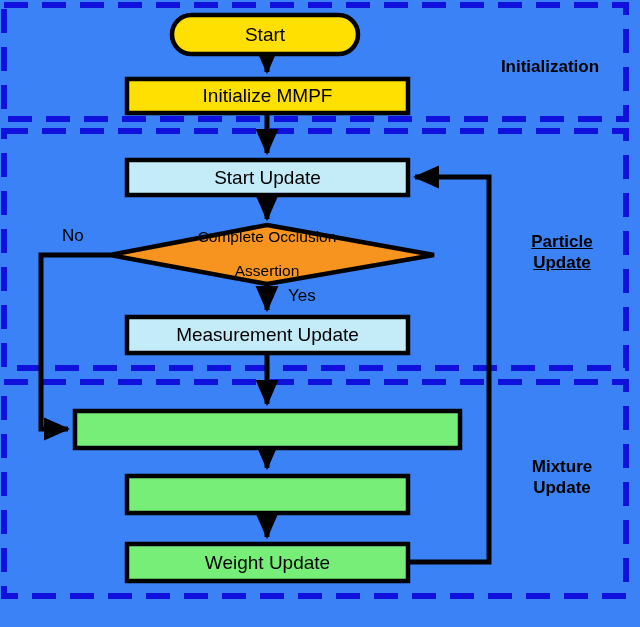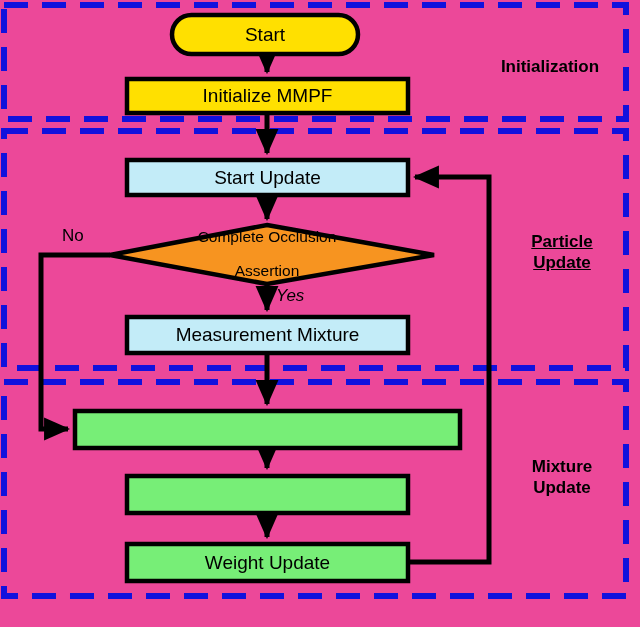--- a/index.html
+++ b/index.html
@@ -4,21 +4,21 @@
 <style>
   html, body {
     margin: 0;
     padding: 0;
     background: #ffffff;
   }
   #canvas {
     position: relative;
     width: 640px;
     height: 627px;
-    background: #ec4899;
+    background: #3b82f6;
     font-family: "Liberation Sans", sans-serif;
     overflow: hidden;
   }
   svg.layer {
     position: absolute;
     left: 0;
     top: 0;
     width: 640px;
     height: 627px;
   }
@@ -113,29 +113,29 @@
 
   <div class="node-label box-text" style="left:127px; top:79px; width:281px; height:34px;">Initialize MMPF</div>
 
   <div class="node-label box-text" style="left:127px; top:160px; width:281px; height:35px;">Start Update</div>
 
   <div class="node-label diamond-text" style="left:147px; top:228px; width:240px; height:52px; flex-direction:column;">
     <span>Complete Occlusion</span>
     <span>Assertion</span>
   </div>
 
-  <div class="node-label box-text" style="left:127px; top:317px; width:281px; height:36px;">Measurement Mixture</div>
+  <div class="node-label box-text" style="left:127px; top:317px; width:281px; height:36px;">Measurement Update</div>
 
 
 
   <div class="node-label box-text" style="left:127px; top:544px; width:281px; height:37px;">Weight Update</div>
 
   <div class="edge-label" style="left:62px; top:226px;">No</div>
 
-  <div class="edge-label" style="left:276px; top:286px;font-style:italic;">Yes</div>
+  <div class="edge-label" style="left:288px; top:286px;">Yes</div>
 
   <div class="group-label" style="left:480px; top:56px; width:140px;">
     <div>Initialization</div>
   </div>
 
   <div class="group-label" style="left:492px; top:231px; width:140px;text-decoration:underline;">
     <div>Particle</div>
     <div>Update</div>
   </div>
 

